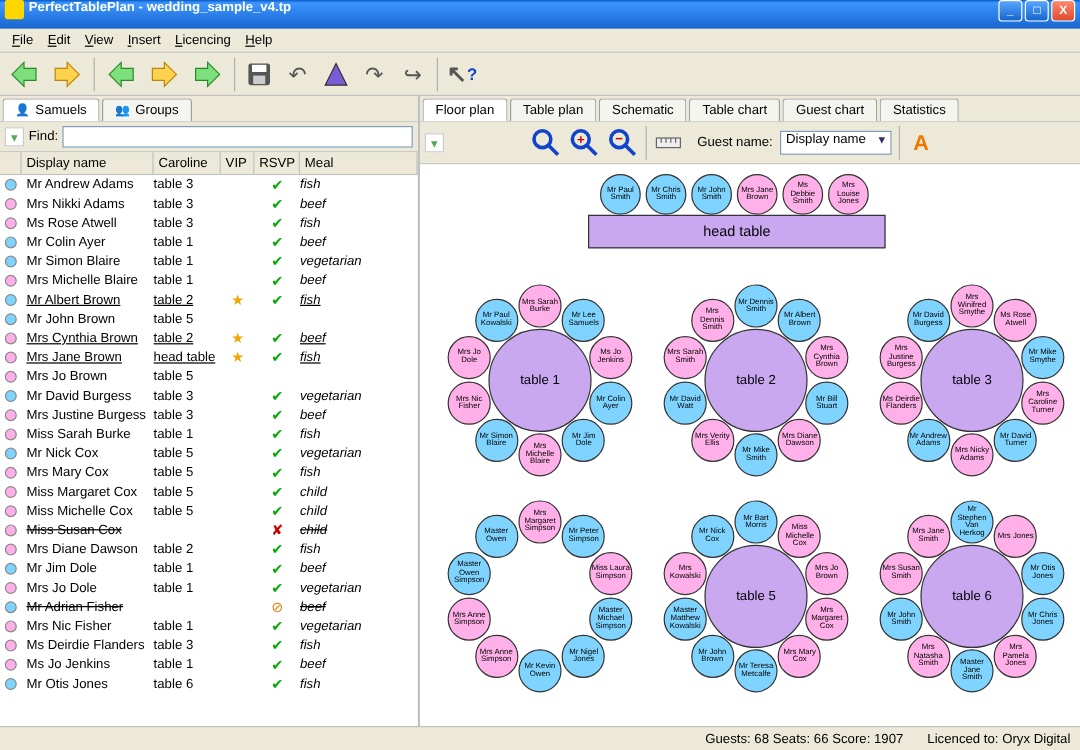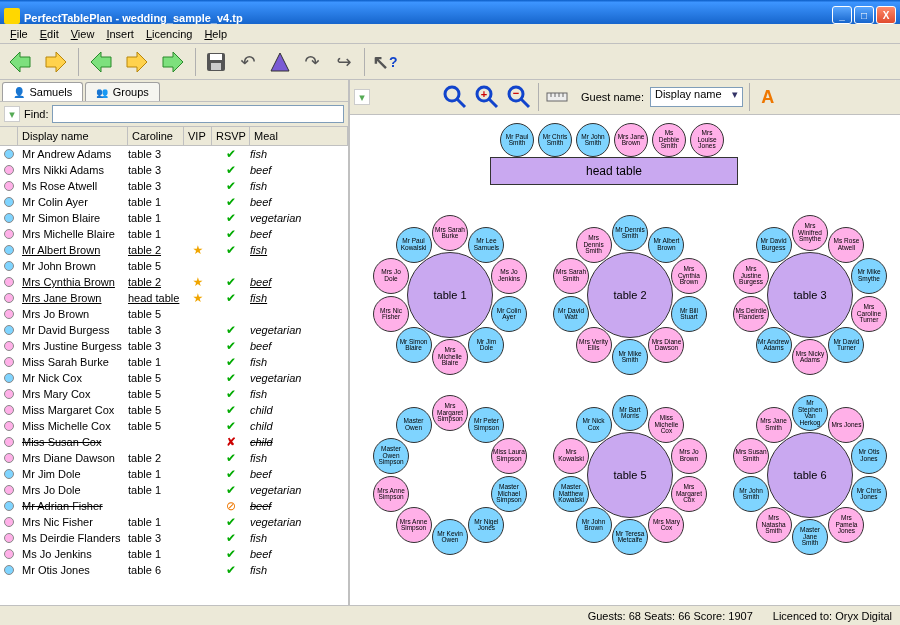--- a/index.html
+++ b/index.html
@@ -1,17 +1,17 @@
 <!DOCTYPE html>
 <html><head>
 <meta charset="utf-8">
 <style>
 * { box-sizing: border-box; margin: 0; padding: 0; font-family: Tahoma, sans-serif; font-size: 11px; }
 body { width: 900px; height: 625px; overflow: hidden; background: #ece9d8; }
-.titlebar { height: 24px; background: linear-gradient(to bottom, #0a5bc4, #3d95ff 10%, #1665cc); display: flex; align-items: flex-end; padding: 0 4px; color: #fff; }
+.titlebar { height: 24px; background: linear-gradient(to bottom, #0a5bc4, #3d95ff 10%, #1665cc); display: flex; align-items: flex-start; padding: 0 4px; color: #fff; }
 .titlebar .icon { width: 16px; height: 16px; background: #ffd700; border-radius: 2px; margin-right: 4px; }
 .titlebar .title { flex: 1; font-weight: bold; }
 .titlebar .btns { display: flex; gap: 2px; }
 .titlebar .btns div { width: 20px; height: 18px; background: linear-gradient(to bottom, #5aa7ff, #1665cc); border: 1px solid #fff; border-radius: 3px; display: flex; align-items: center; justify-content: center; color: #fff; font-weight: bold; font-size: 10px; cursor: pointer; }
 .titlebar .btns .close { background: linear-gradient(to bottom, #ff8a6a, #e04b2e); }
 .menubar { height: 20px; background: #ece9d8; display: flex; align-items: center; padding: 0 4px; border-bottom: 1px solid #c0c0c0; }
 .menubar span { padding: 2px 6px; cursor: pointer; }
 .menubar span u { text-decoration: underline; }
 .toolbar { height: 36px; background: #ece9d8; display: flex; align-items: center; padding: 2px 6px; gap: 8px; border-bottom: 1px solid #c0c0c0; }
 .tb-arrow { width: 28px; height: 28px; cursor: pointer; }
@@ -414,20 +414,28 @@
           <div class="gn">Mr Otis Jones</div>
           <div class="ga">table 6</div>
           <div class="gv"></div>
           <div class="gr" style="color:#0a0">✔</div>
           <div class="gm">fish</div>
         </div>
       </div>
   </div>
 
   <div class="right-pane">
+    <div class="tabs" id="right-tabs">
+        <div class="tab active">Floor plan</div>
+        <div class="tab">Table plan</div>
+        <div class="tab">Schematic</div>
+        <div class="tab">Table chart</div>
+        <div class="tab">Guest chart</div>
+        <div class="tab">Statistics</div>
+      </div>
     <div class="right-toolbar">
       <div class="small-arrow">▾</div>
       <div style="flex:0 0 60px"></div>
       <div class="zoom-icon">
           <svg viewBox="0 0 26 26">
             <circle cx="10" cy="10" r="7" fill="none" stroke="#14c" stroke-width="3"></circle>
             <line x1="15" y1="15" x2="23" y2="23" stroke="#14c" stroke-width="3"></line>
           </svg>
         </div>
       <div class="zoom-icon">

